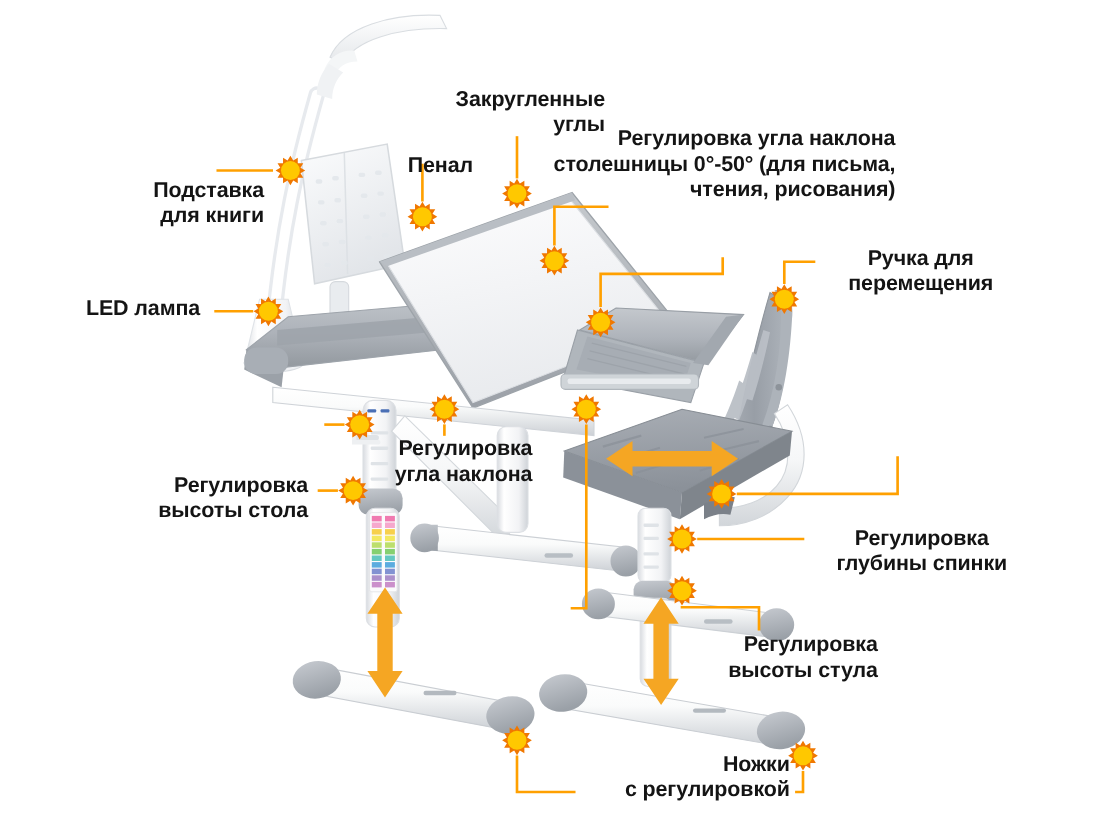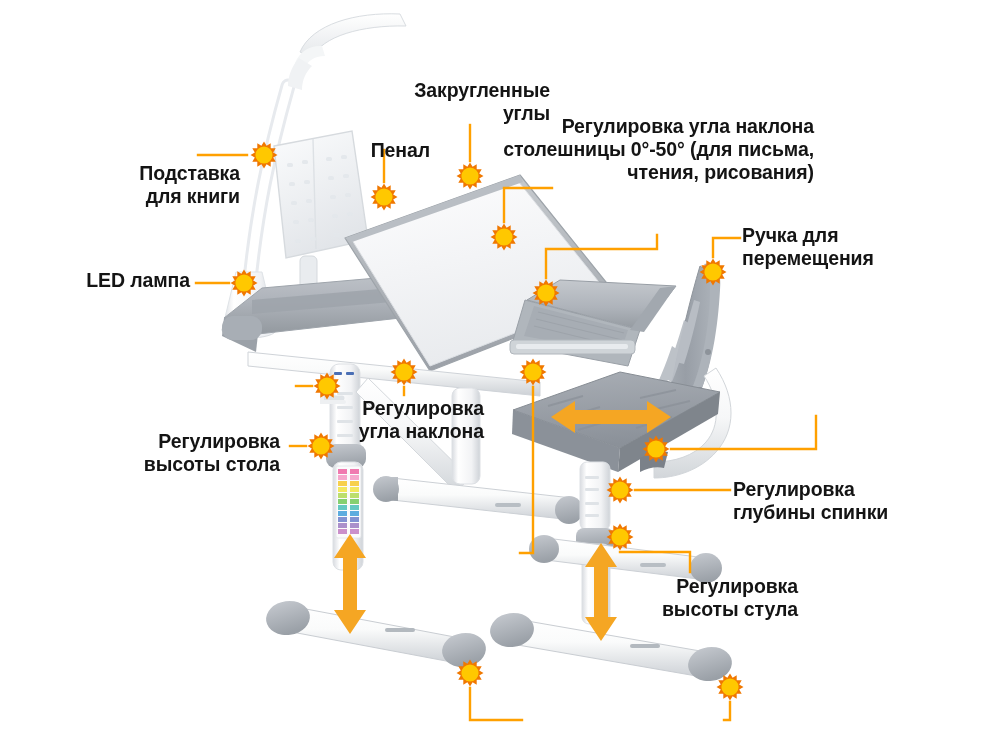--- a/index.html
+++ b/index.html
@@ -14,21 +14,21 @@
     position:absolute;
     color:#141414;
     font-weight:700;
     font-size:19.5px;
     line-height:1.17;
     letter-spacing:-0.1px;
     white-space:pre-line;
     pointer-events:none;
   }
   .c-right{text-align:right;}
-  .c-left{text-align:left;}
+  .c-left{text-align:center;}
   .c-center{text-align:right;}
 </style>
 </head>
 <body>
 
 <div id="stage">
 
   <svg class="layer" viewBox="0 0 1000 750" xmlns="http://www.w3.org/2000/svg">
     <defs>
       <linearGradient id="gTop" x1="0" y1="0" x2="0.3" y2="1">
@@ -358,23 +358,25 @@
   <div class="callout c-right" style="left:100px;top:115px;width:140px;margin-top:47px;">Подставка
 для книги</div>
   <div class="callout c-center" style="left:340px;top:110px;width:90px;margin-top:29px;">Пенал</div>
   <div class="callout c-center" style="left:390px;top:79px;width:160px;">Закругленные
 углы</div>
   <div class="callout c-center" style="left:492px;top:115px;width:322px;">Регулировка угла наклона
 столешницы 0°-50° (для письма,
 чтения, рисования)</div>
   <div class="callout c-left" style="left:742px;top:224px;width:190px;">Ручка для
 перемещения</div>
-  <div class="callout c-right" style="left:70px;top:269px;width:120px;">LED лампа</div>
+  <div class="callout c-right" style="left:70px;top:269px;width:120px;text-align:center;">LED лампа</div>
   <div class="callout c-center" style="left:324px;top:397px;width:160px;">Регулировка
 угла наклона</div>
   <div class="callout c-right" style="left:125px;top:430px;width:155px;">Регулировка
 высоты стола</div>
   <div class="callout c-left" style="left:733px;top:478px;width:210px;">Регулировка
 глубины спинки</div>
   <div class="callout c-center" style="left:628px;top:575px;width:170px;">Регулировка
 высоты стула</div>
+  <div class="callout c-center" style="left:528px;top:684px;width:190px;">Ножки
+с регулировкой</div>
 
 </div>
 
 </body></html>

